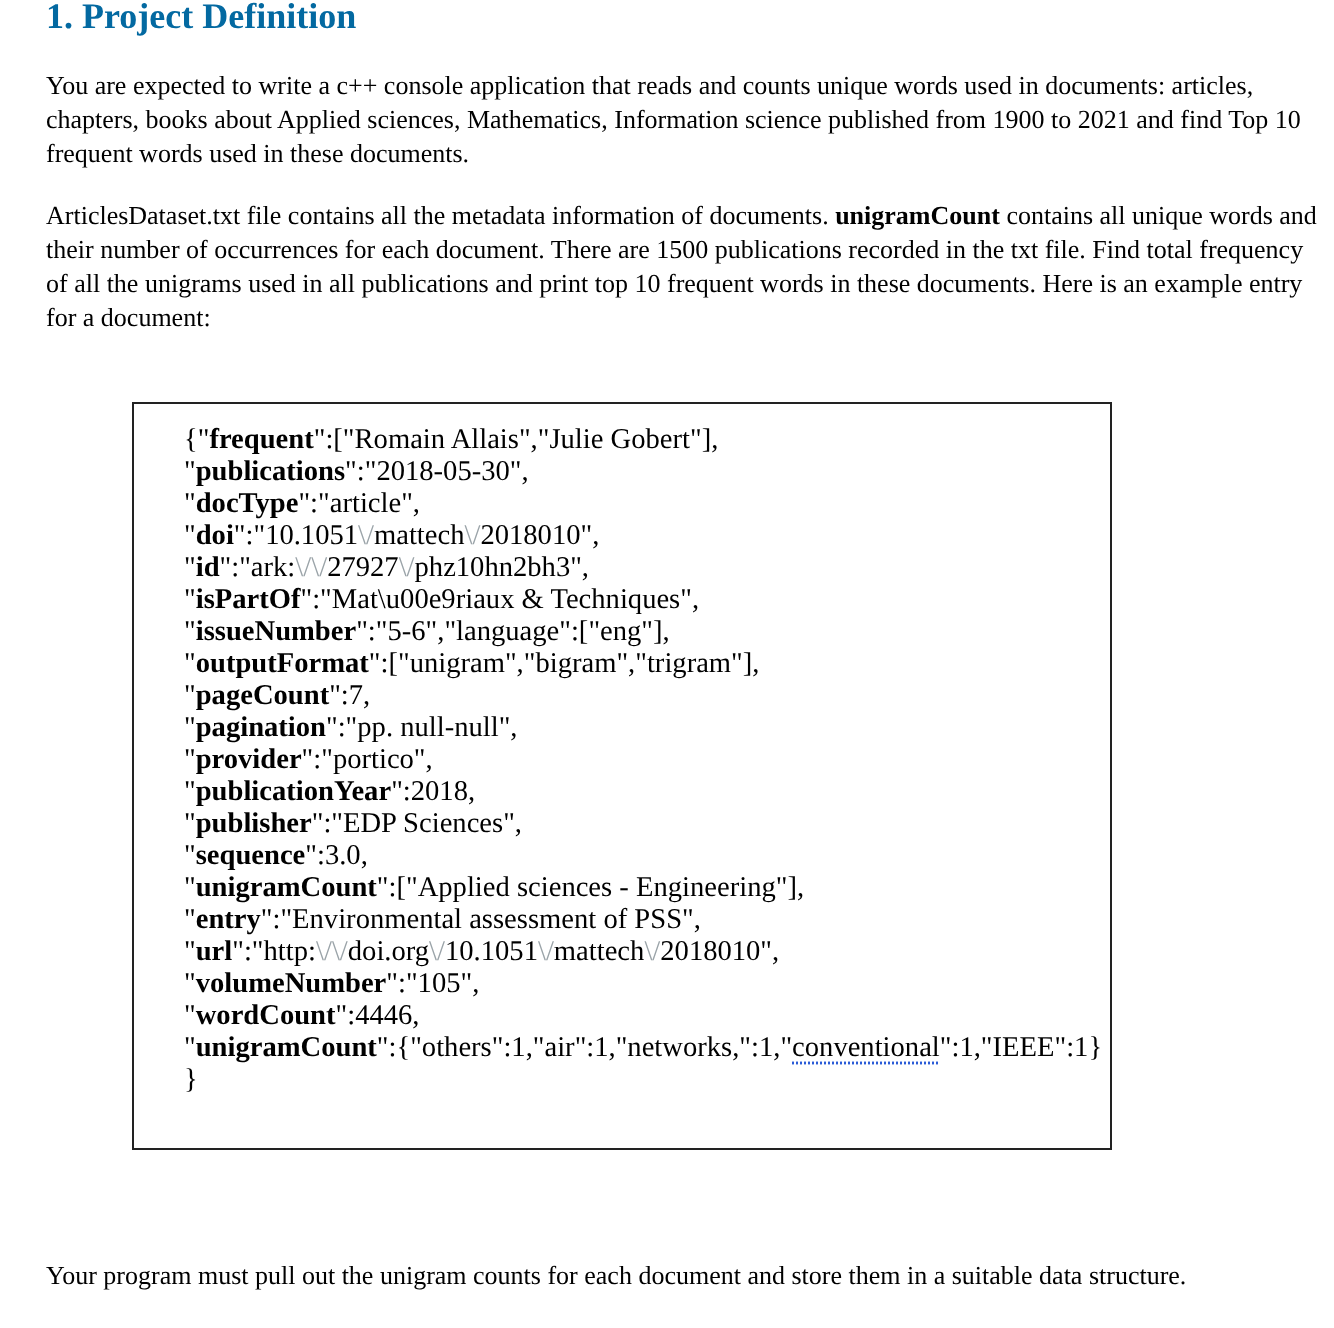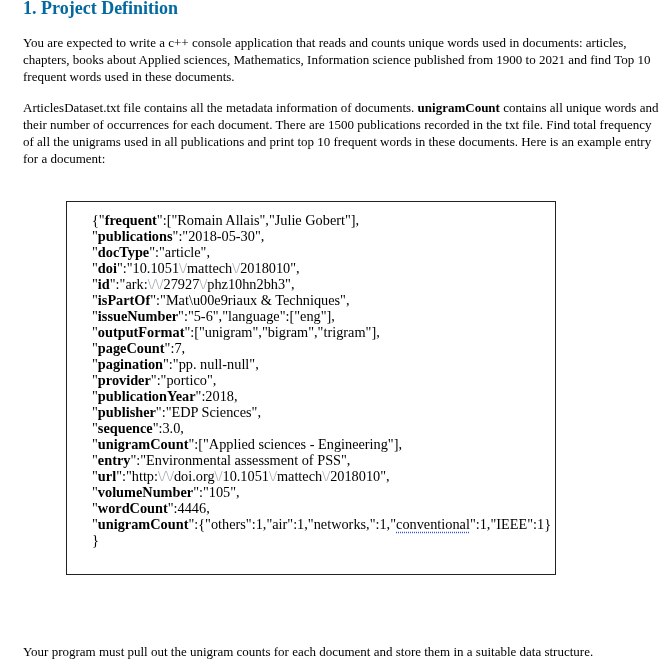--- a/index.html
+++ b/index.html
@@ -11,21 +11,21 @@
     position: absolute; left: 23px; top: 0px;
     font-size: 18px; font-weight: bold; color: #0369a1;
     line-height: 17px; margin: 0;
   }
   .para {
     position: absolute; left: 23px; width: 640px;
     font-size: 13px; line-height: 17px; margin: 0;
   }
   .p1 { top: 34px; }
   .p2 { top: 99px; }
-  .p3 { top: 629px; width: 644px; white-space: nowrap; margin-top: 14px; }
+  .p3 { top: 629px; width: 644px; white-space: nowrap; }
   .para b { font-weight: bold; }
   .code-box {
     position: absolute; left: 66px; top: 201px;
     width: 490px; height: 374px;
     border: 1.5px solid #222;
     box-sizing: border-box;
     overflow: visible;
   }
   .code-lines {
     position: absolute; left: 25px; top: 10px;

